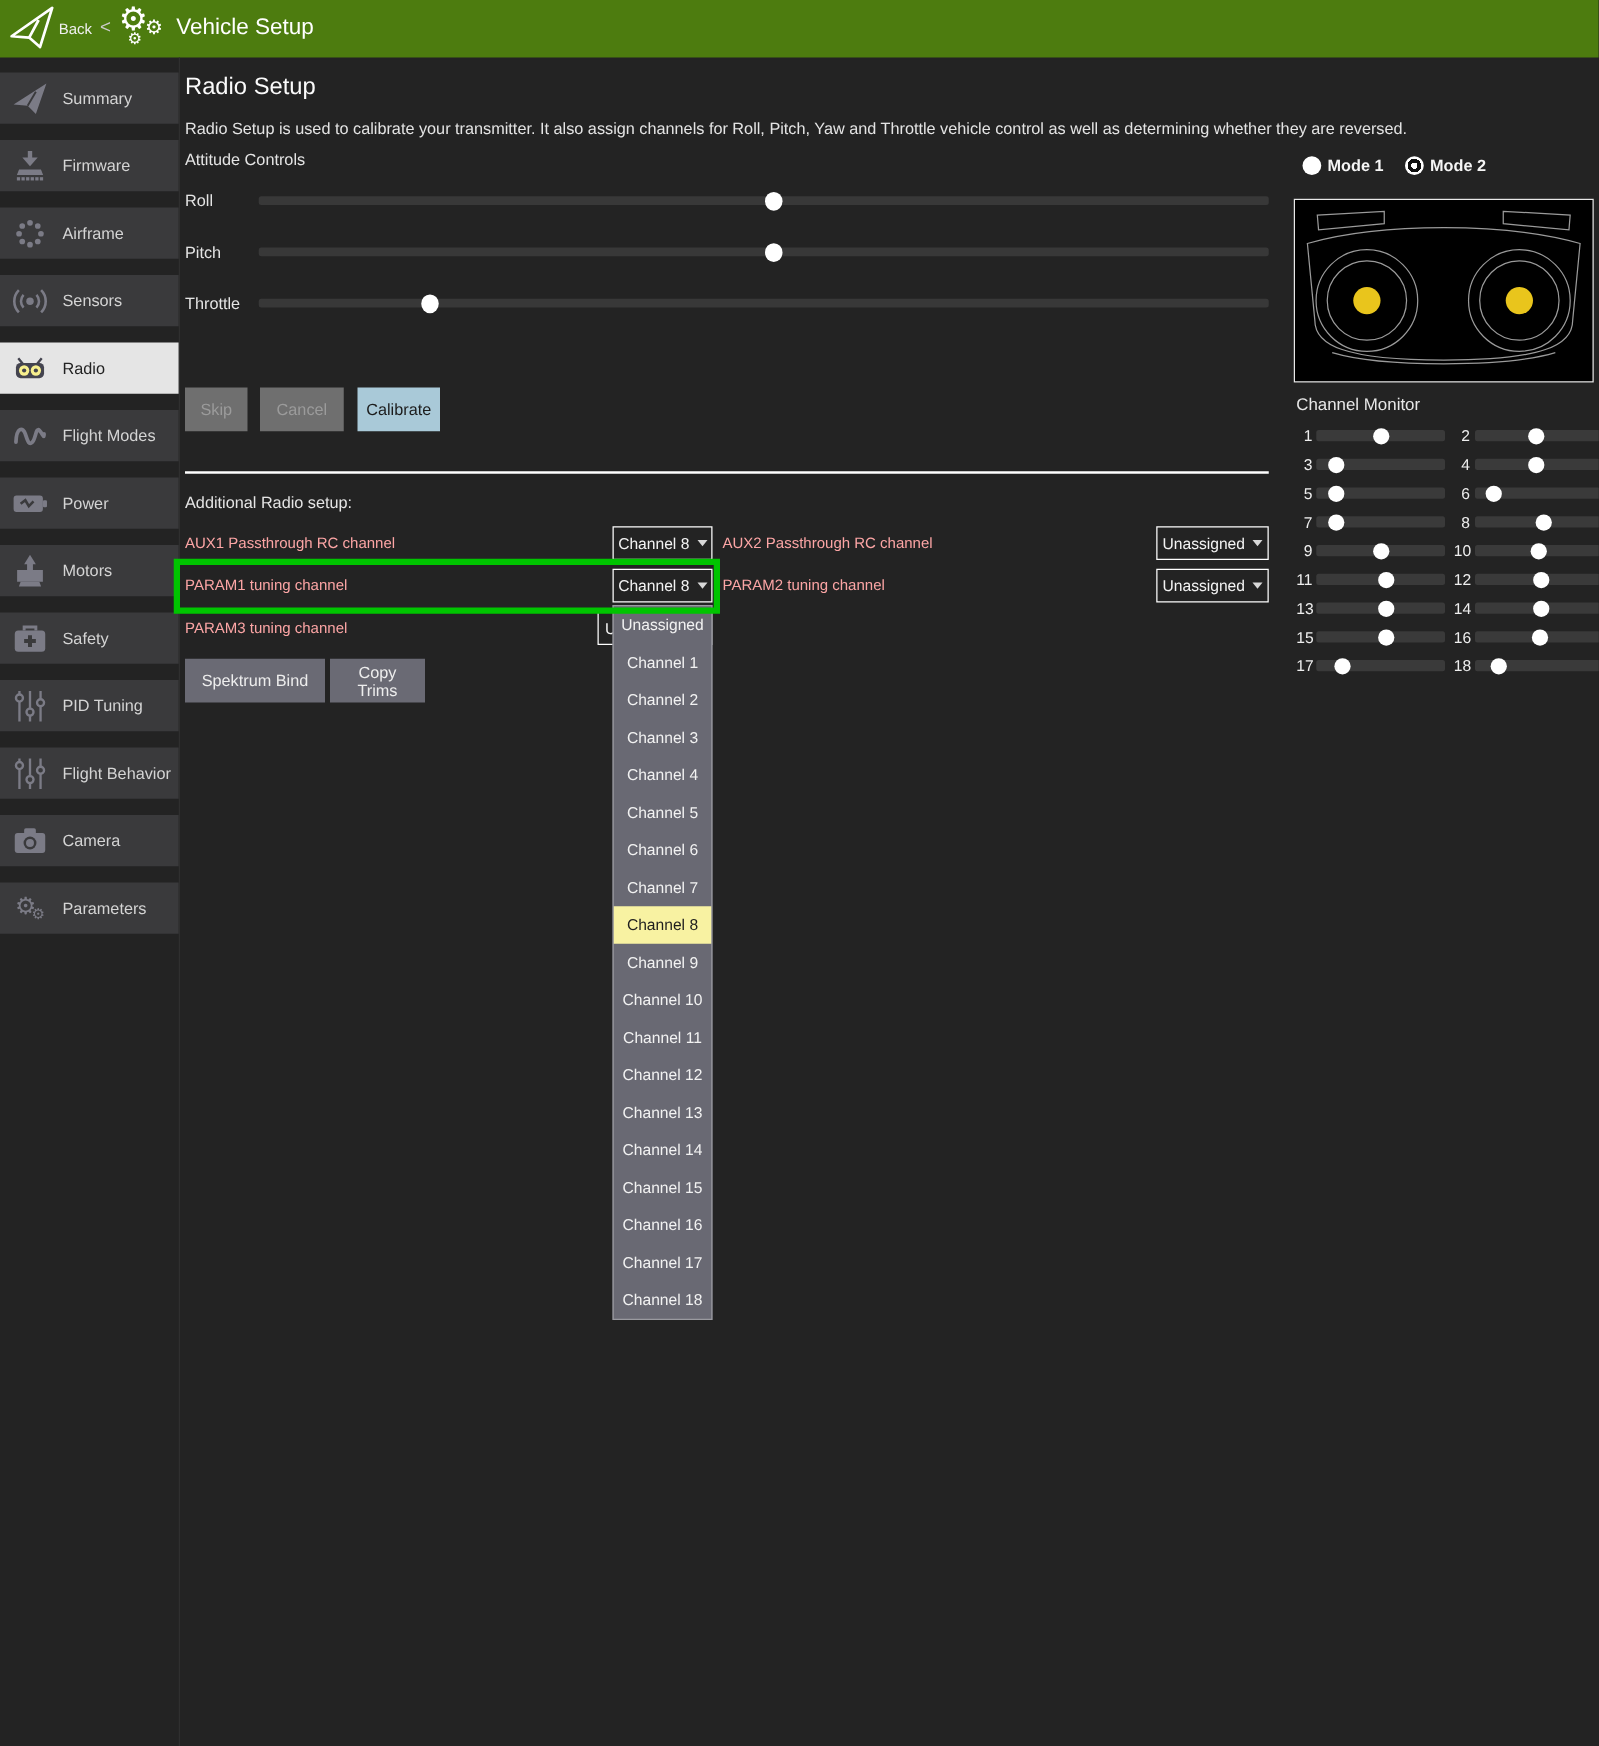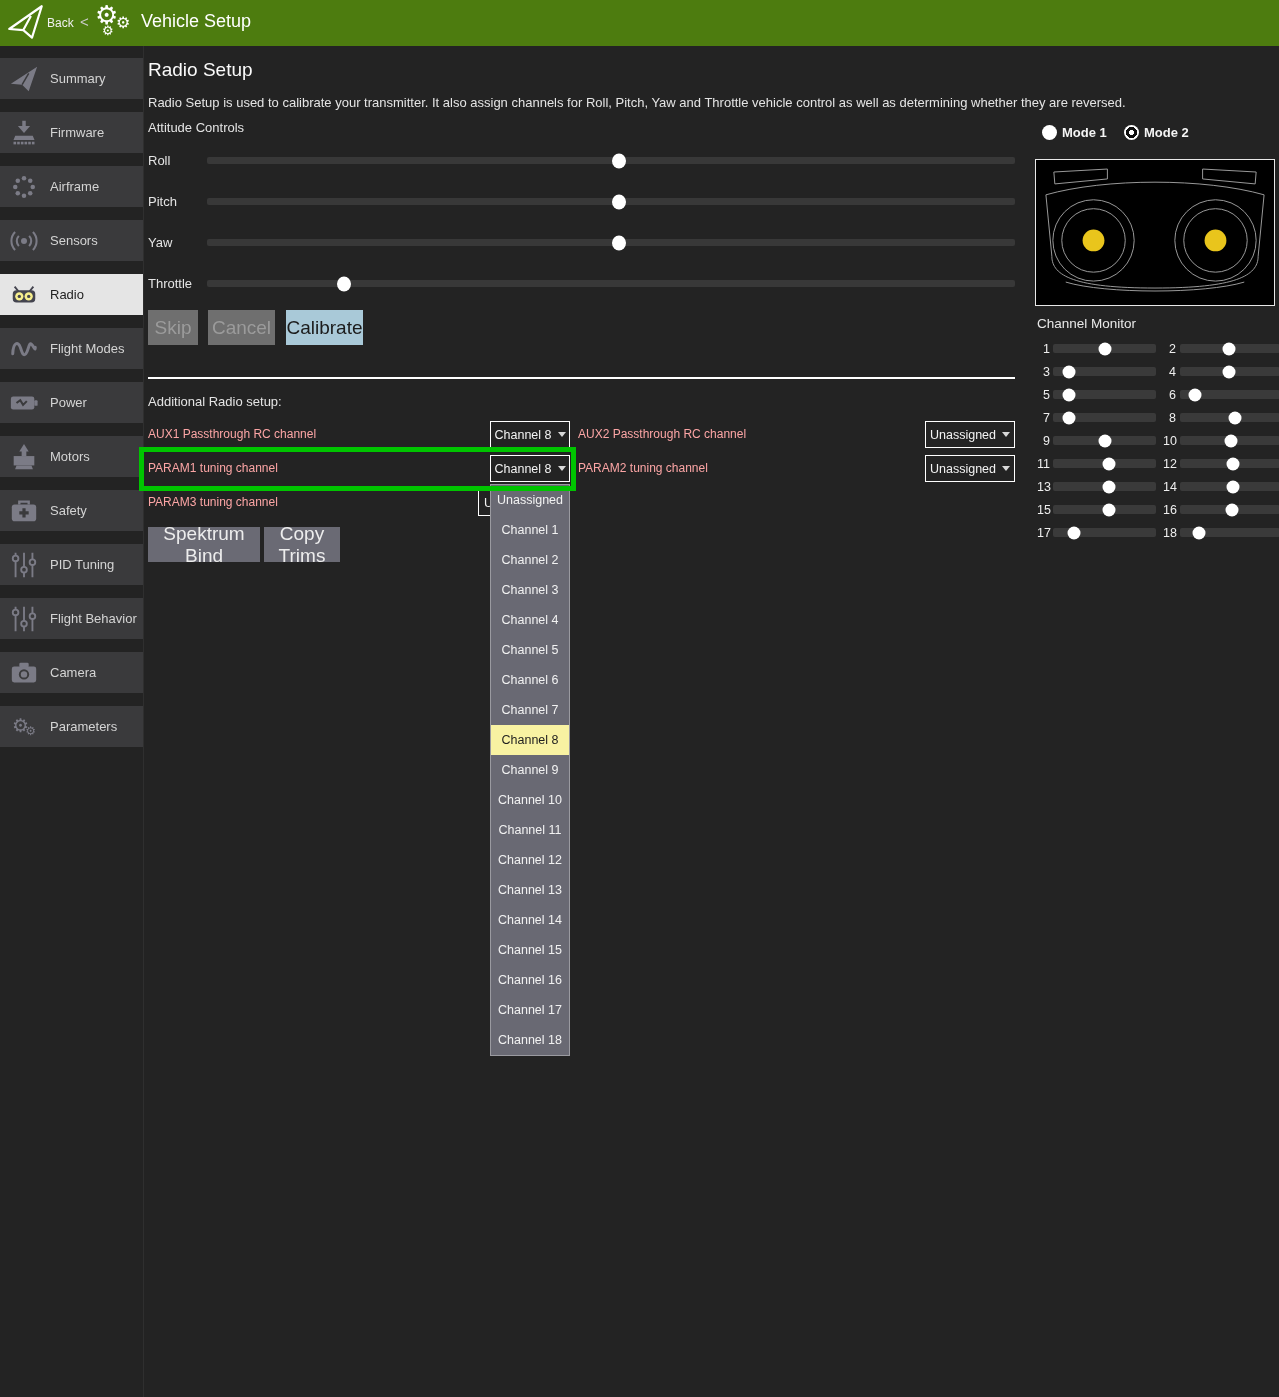--- a/index.html
+++ b/index.html
@@ -33,21 +33,21 @@
   .main-title{left:148px;top:59px;font-size:19px;color:#fafafa}
   .main-desc{left:148px;top:95px;font-size:13px;color:#e4e4e4;white-space:nowrap}
   .sec-heading{font-size:13px;color:#e4e4e4}
 
   #attitude-sliders{position:absolute;left:148px;top:140px;width:867px}
   .slider-row{height:41px;display:flex;align-items:center}
   .slider-label{width:59px;font-size:13px;color:#e4e4e4;flex:none}
   .slider-track{position:relative;flex:1;height:7px;background:#383838;border-radius:2px}
   .slider-thumb{position:absolute;top:50%;width:14px;height:15px;border-radius:50%;background:#ffffff;transform:translate(-50%,-50%)}
 
-  .btn{position:absolute;height:35px;border:none;font-size:19px;font-family:inherit;display:flex;align-items:center;justify-content:center;cursor:pointer}
+  .btn{position:absolute;height:35px;border:none;font-size:13px;font-family:inherit;display:flex;align-items:center;justify-content:center;cursor:pointer}
   .btn-disabled{background:#6f6f6f;color:#9b9b9b}
   .btn-primary{background:#a9c9d8;color:#1c1c1c}
   .btn-gray{background:#6a6a74;color:#ededed}
 
   .hsep{left:148px;top:377px;width:867px;height:2px;background:#ffffff}
 
   .row-label{font-size:12px;color:#fca5a5;line-height:27px;height:27px;white-space:nowrap}
   .dd-box{height:27px;border:1px solid #ffffff;background:transparent;display:flex;align-items:center;justify-content:center;gap:6px;font-size:12.5px;color:#f3f3f3;box-sizing:border-box;cursor:pointer}
   .caret{width:0;height:0;border-left:4px solid transparent;border-right:4px solid transparent;border-top:5px solid #d8d8d8}
 
@@ -256,36 +256,30 @@
         <div class="slider-thumb" style="left: 51%;"></div>
       </div>
     </div>
     <div class="slider-row">
       <span class="slider-label">Pitch</span>
       <div class="slider-track">
         <div class="slider-thumb" style="left: 51%;"></div>
       </div>
     </div>
     <div class="slider-row">
-      <span class="slider-label">Yaw</span>
-      <div class="slider-track">
-        <div class="slider-thumb" style="left: 51%;"></div>
-      </div>
-    </div>
-    <div class="slider-row">
       <span class="slider-label">Throttle</span>
       <div class="slider-track">
         <div class="slider-thumb" style="left: 17%;"></div>
       </div>
     </div>
   </div>
 
 <button class="btn btn-disabled" style="left:148px;top:310px;width:50px">Skip</button>
 <button class="btn btn-disabled" style="left:208px;top:310px;width:67px">Cancel</button>
-<button class="btn btn-primary" style="left: 286px; top: 310px; width: 77px; background: rgb(169, 201, 216);">Calibrate</button>
+<button class="btn btn-primary" style="left: 286px; top: 310px; width: 66px; background: rgb(169, 201, 216);">Calibrate</button>
 
 <div class="abs hsep"></div>
 
 <div class="abs sec-heading" style="left:148px;top:394px">Additional Radio setup:</div>
 
 <div class="abs row-label" style="left:148px;top:421px">AUX1 Passthrough RC channel</div>
 <div class="abs dd-box" style="left:490px;top:421px;width:80px">
   <span>Channel 8</span>
   <span class="caret"></span>
 </div>

